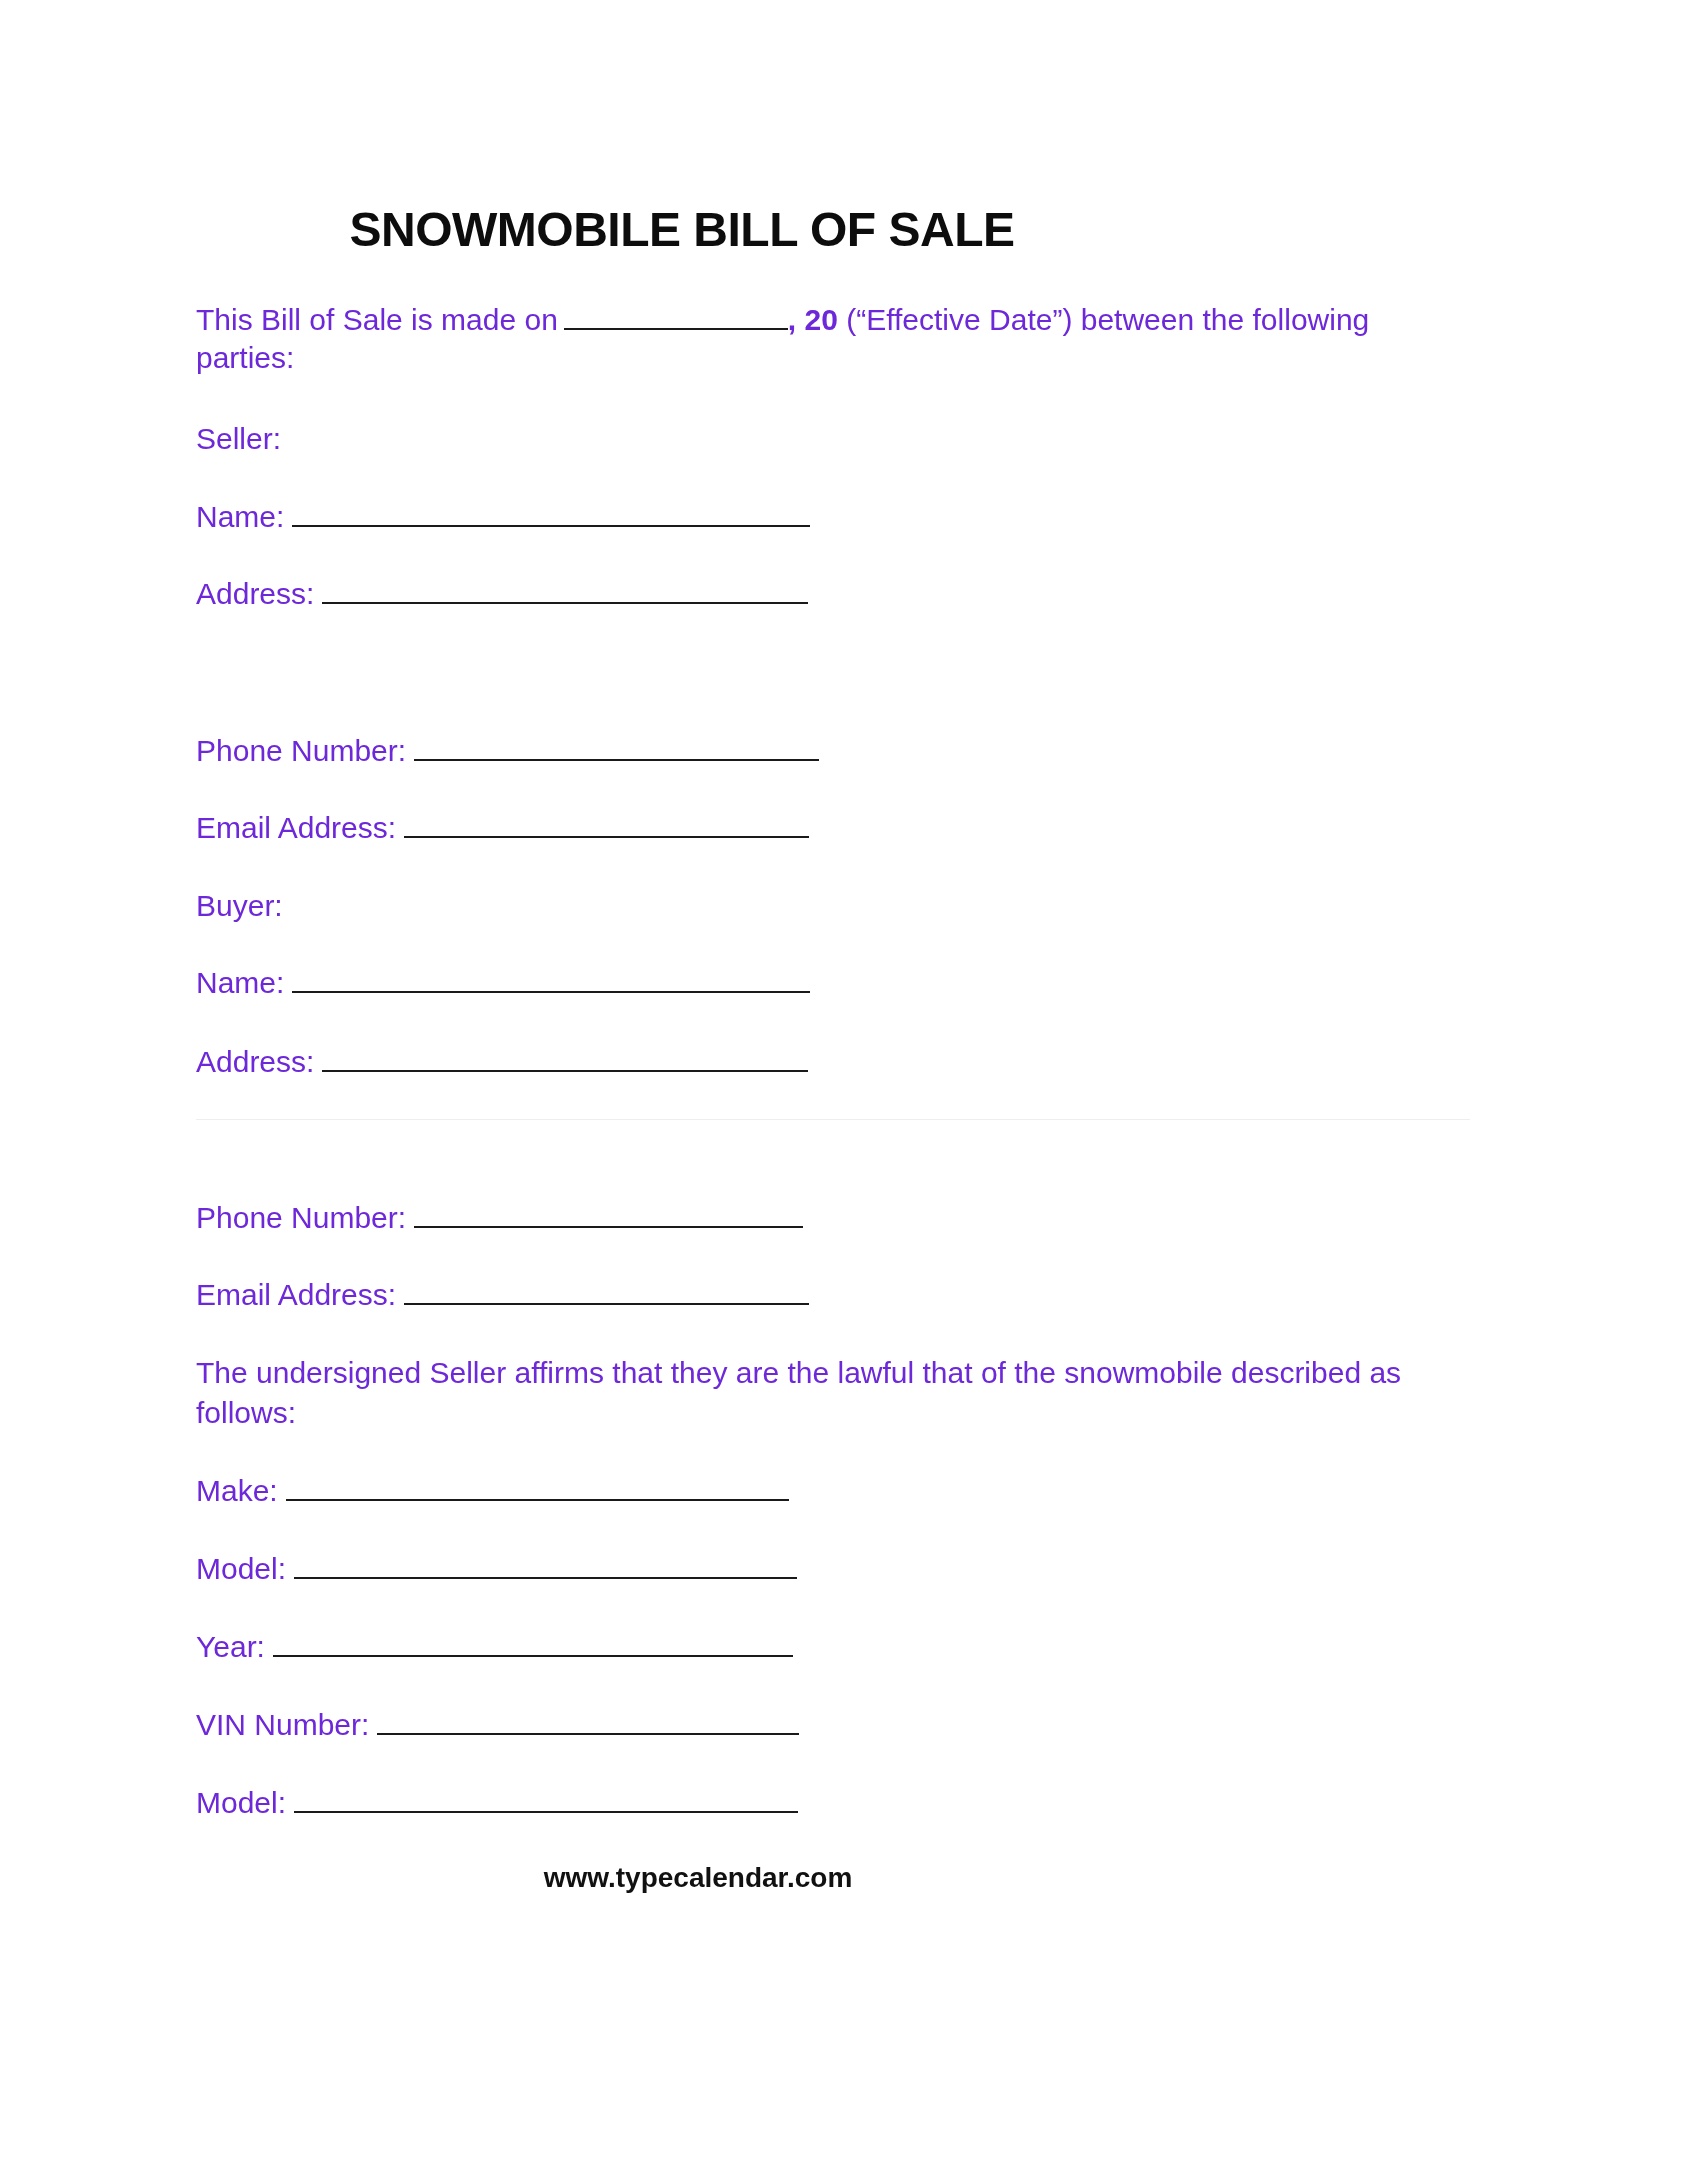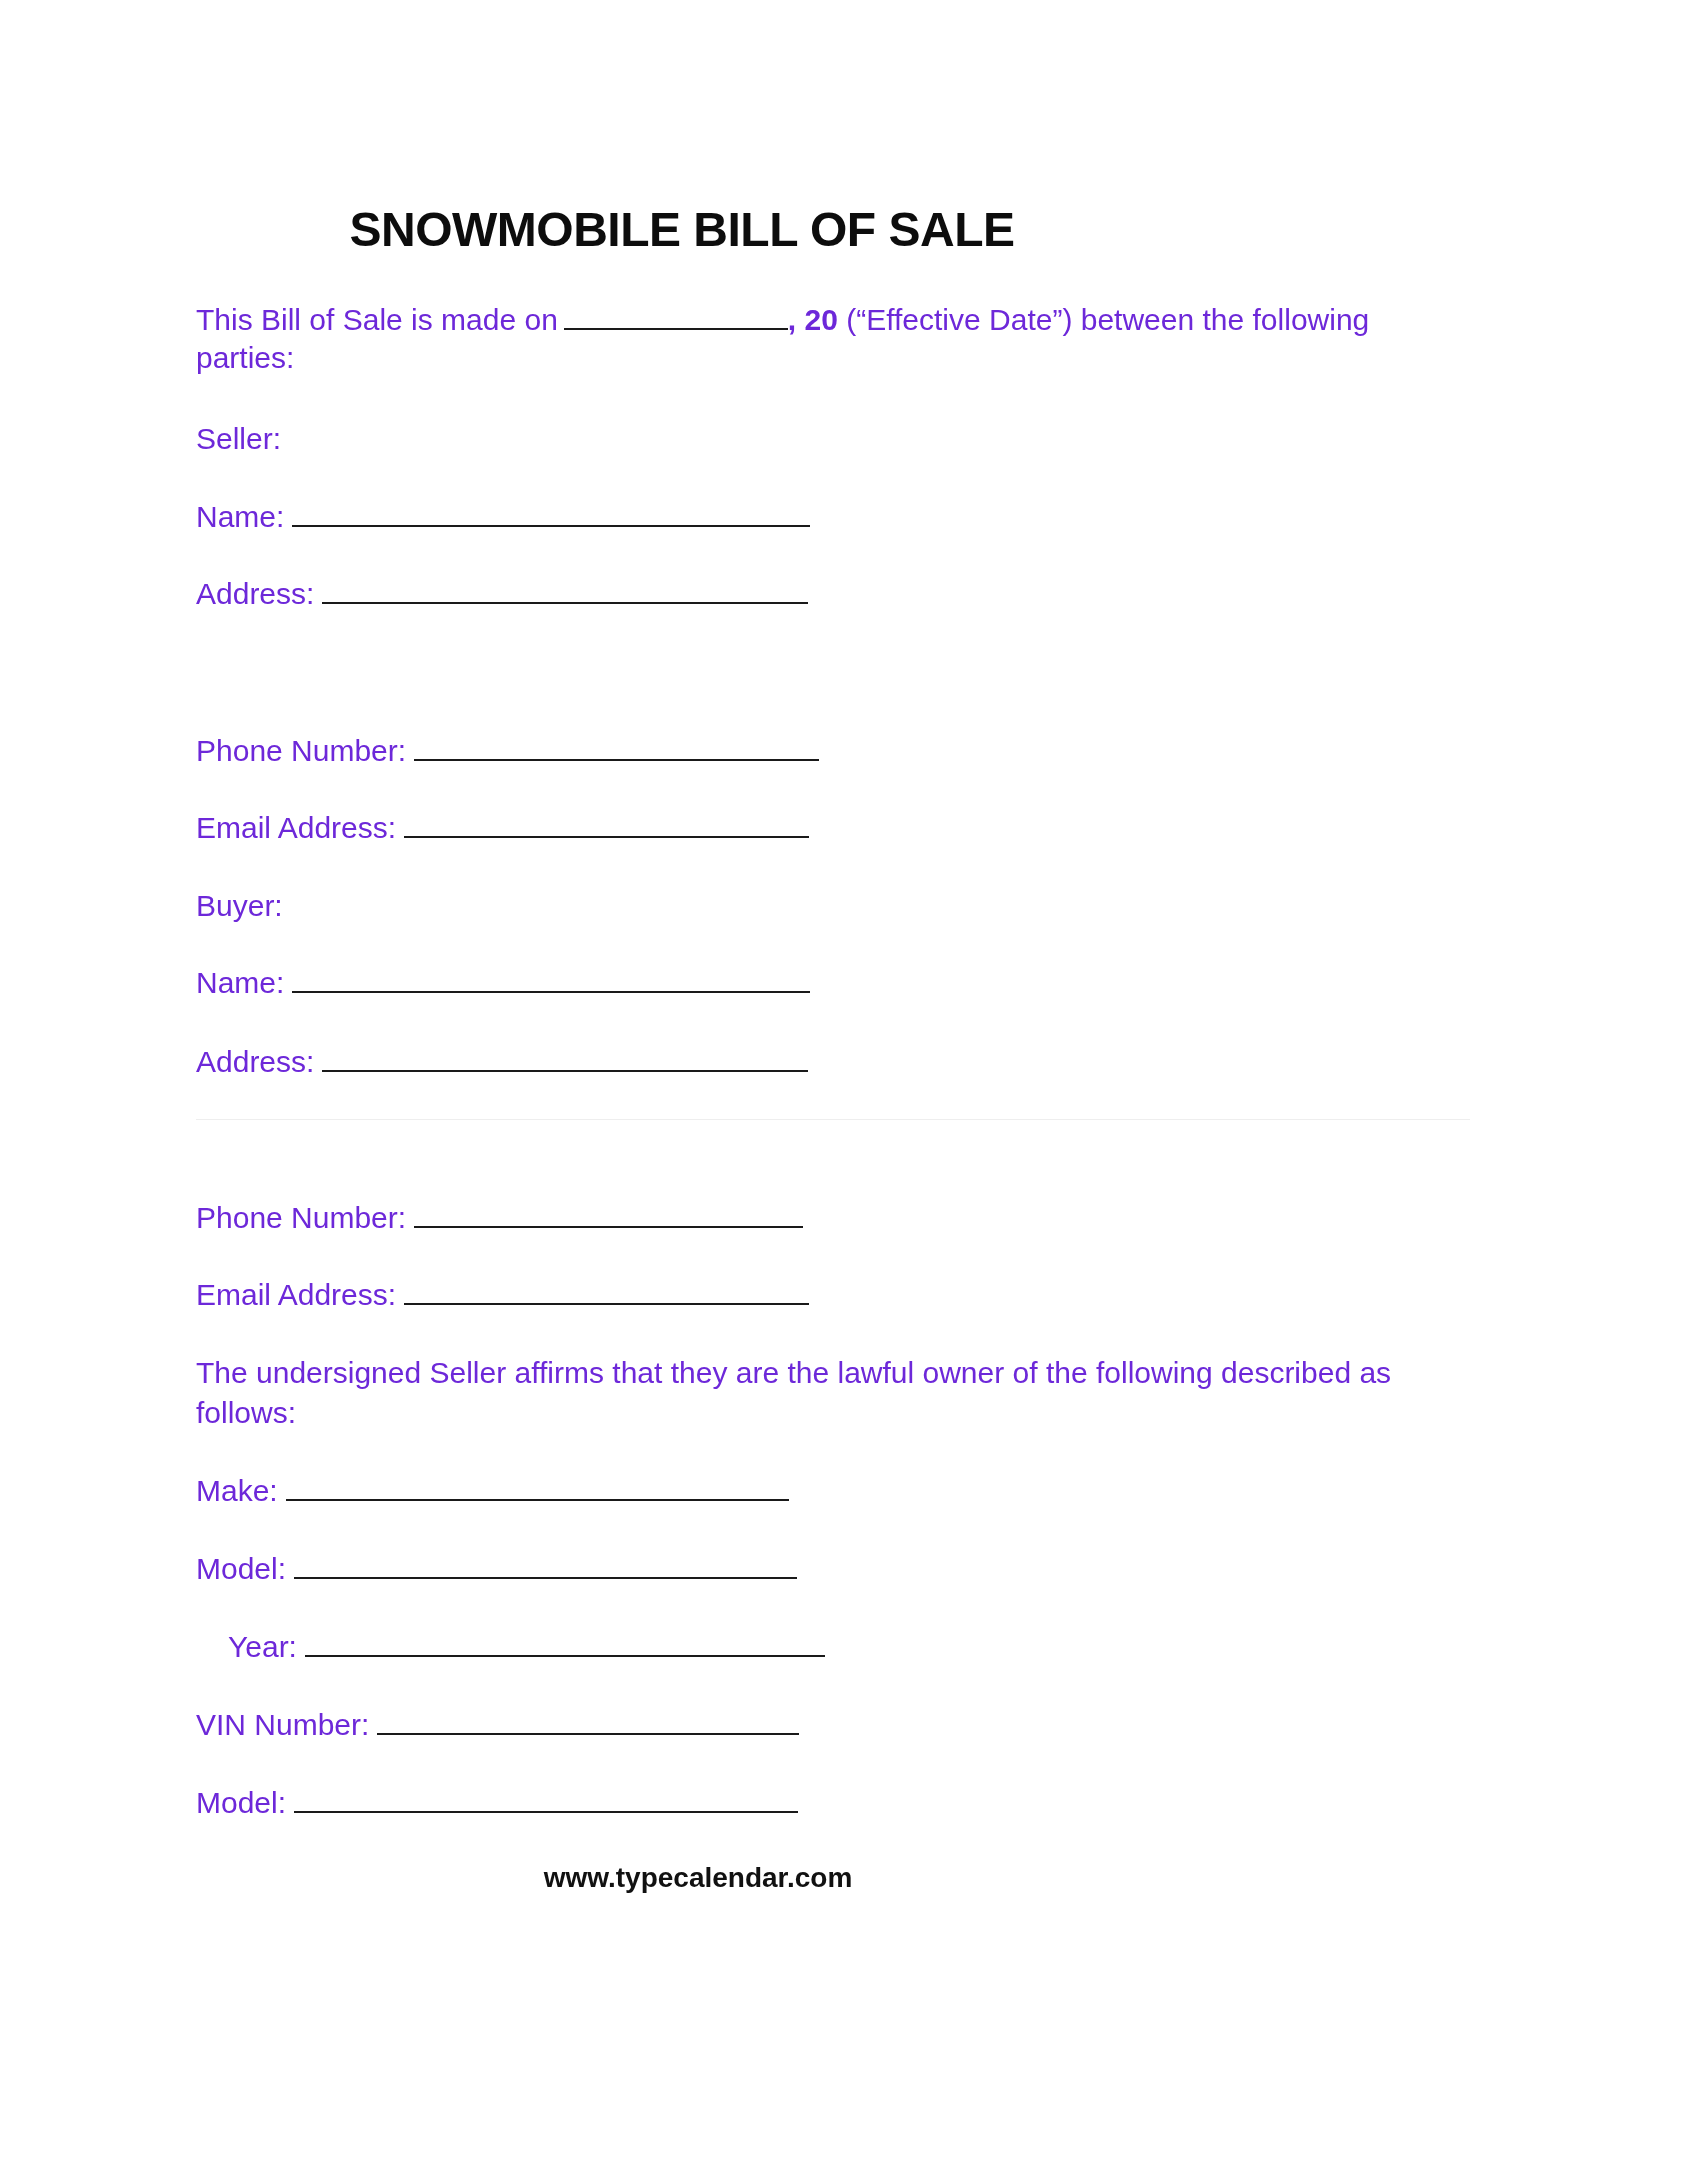--- a/index.html
+++ b/index.html
@@ -54,30 +54,30 @@
 
   <div class="divider"></div>
 
   <div class="line" style="top:1198px;">
     <span>Phone Number:</span><span class="blank" style="width:389px;"></span>
   </div>
   <div class="line" style="top:1275px;">
     <span>Email Address:</span><span class="blank" style="width:405px;"></span>
   </div>
 
-  <div class="line" style="top:1353px;">The undersigned Seller affirms that they are the lawful owner of the following described as</div>
+  <div class="line" style="top:1353px;">The undersigned Seller affirms that they are the lawful that of the snowmobile described as</div>
   <div class="line" style="top:1393px;">follows:</div>
 
   <div class="line" style="top:1549px;">
     <span>Model:</span><span class="blank" style="width:503px;"></span>
   </div>
   <div class="line" style="top:1471px;">
     <span>Make:</span><span class="blank" style="width:503px;"></span>
   </div>
-  <div class="line" style="top:1627px;margin-left:32px;">
+  <div class="line" style="top:1627px;">
     <span>Year:</span><span class="blank" style="width:520px;"></span>
   </div>
   <div class="line" style="top:1705px;">
     <span>VIN Number:</span><span class="blank" style="width:422px;"></span>
   </div>
   <div class="line" style="top:1783px;">
     <span>Model:</span><span class="blank" style="width:504px;"></span>
   </div>
 
   <div class="footer">www.typecalendar.com</div>

